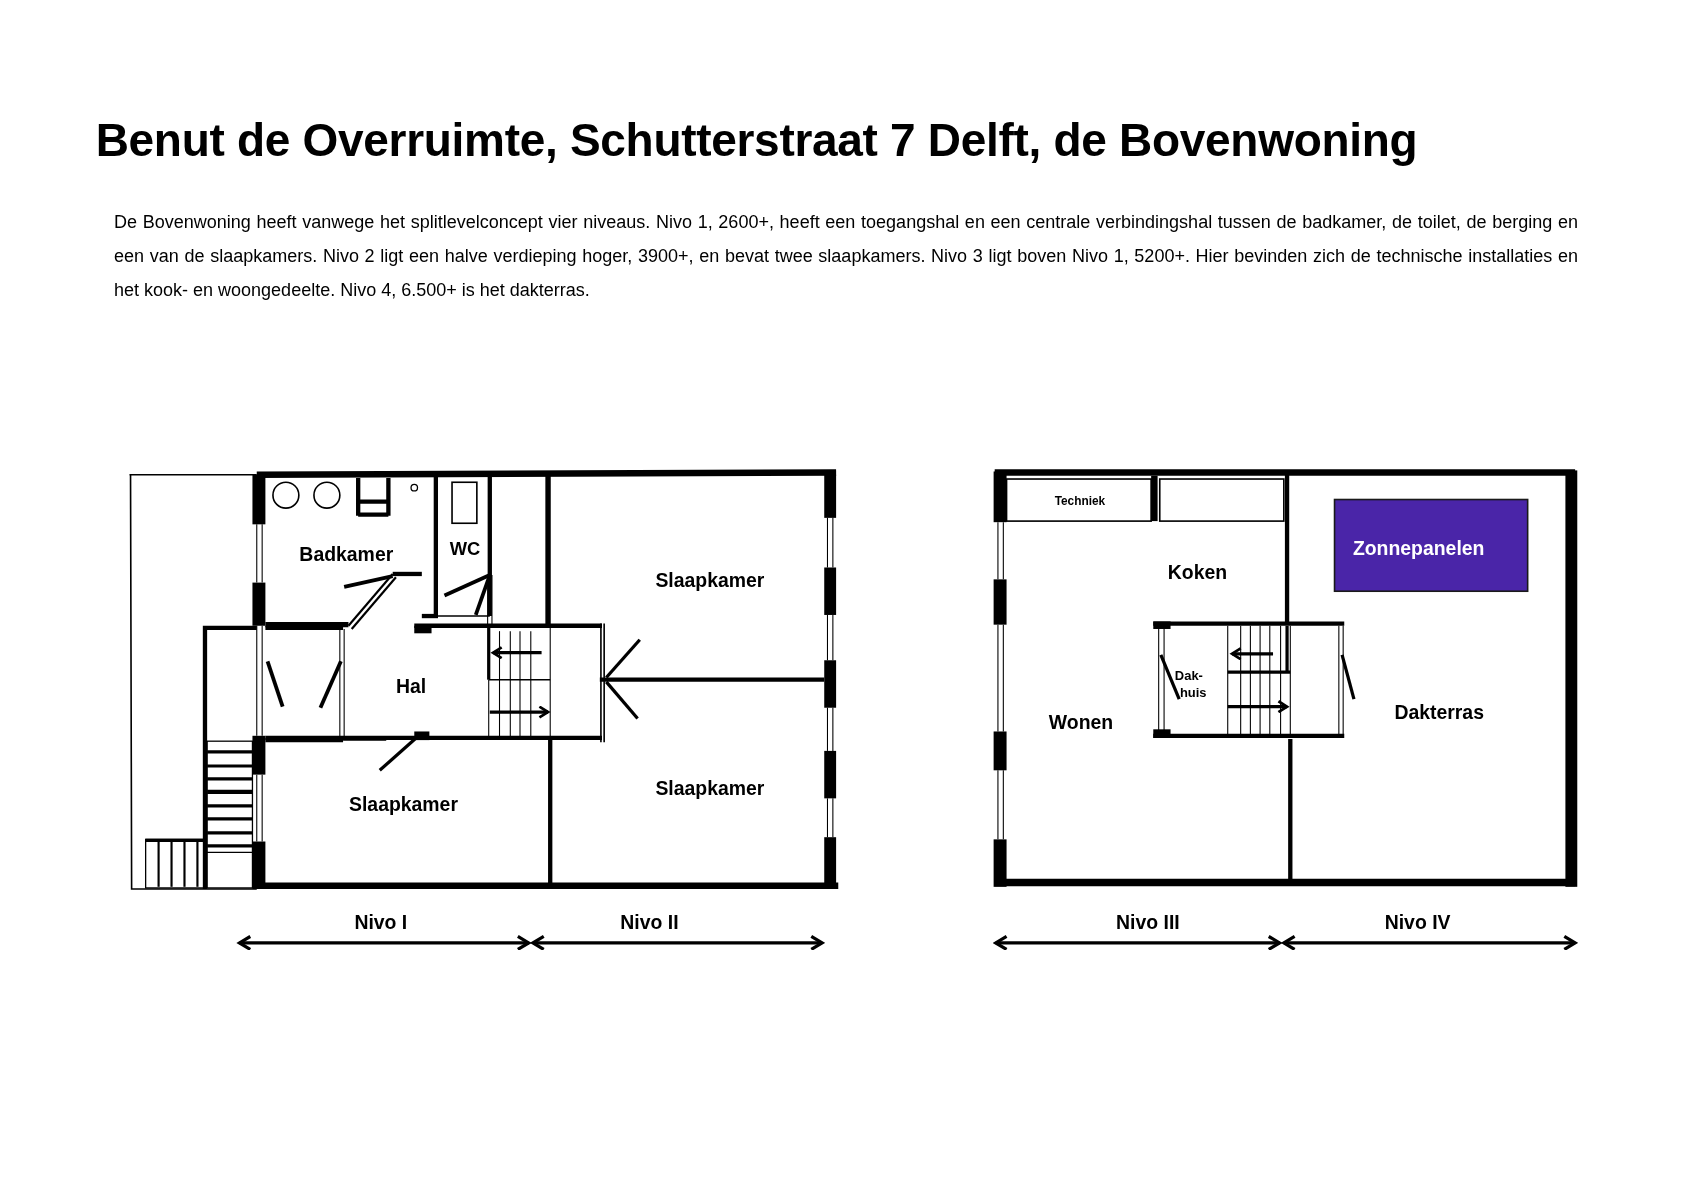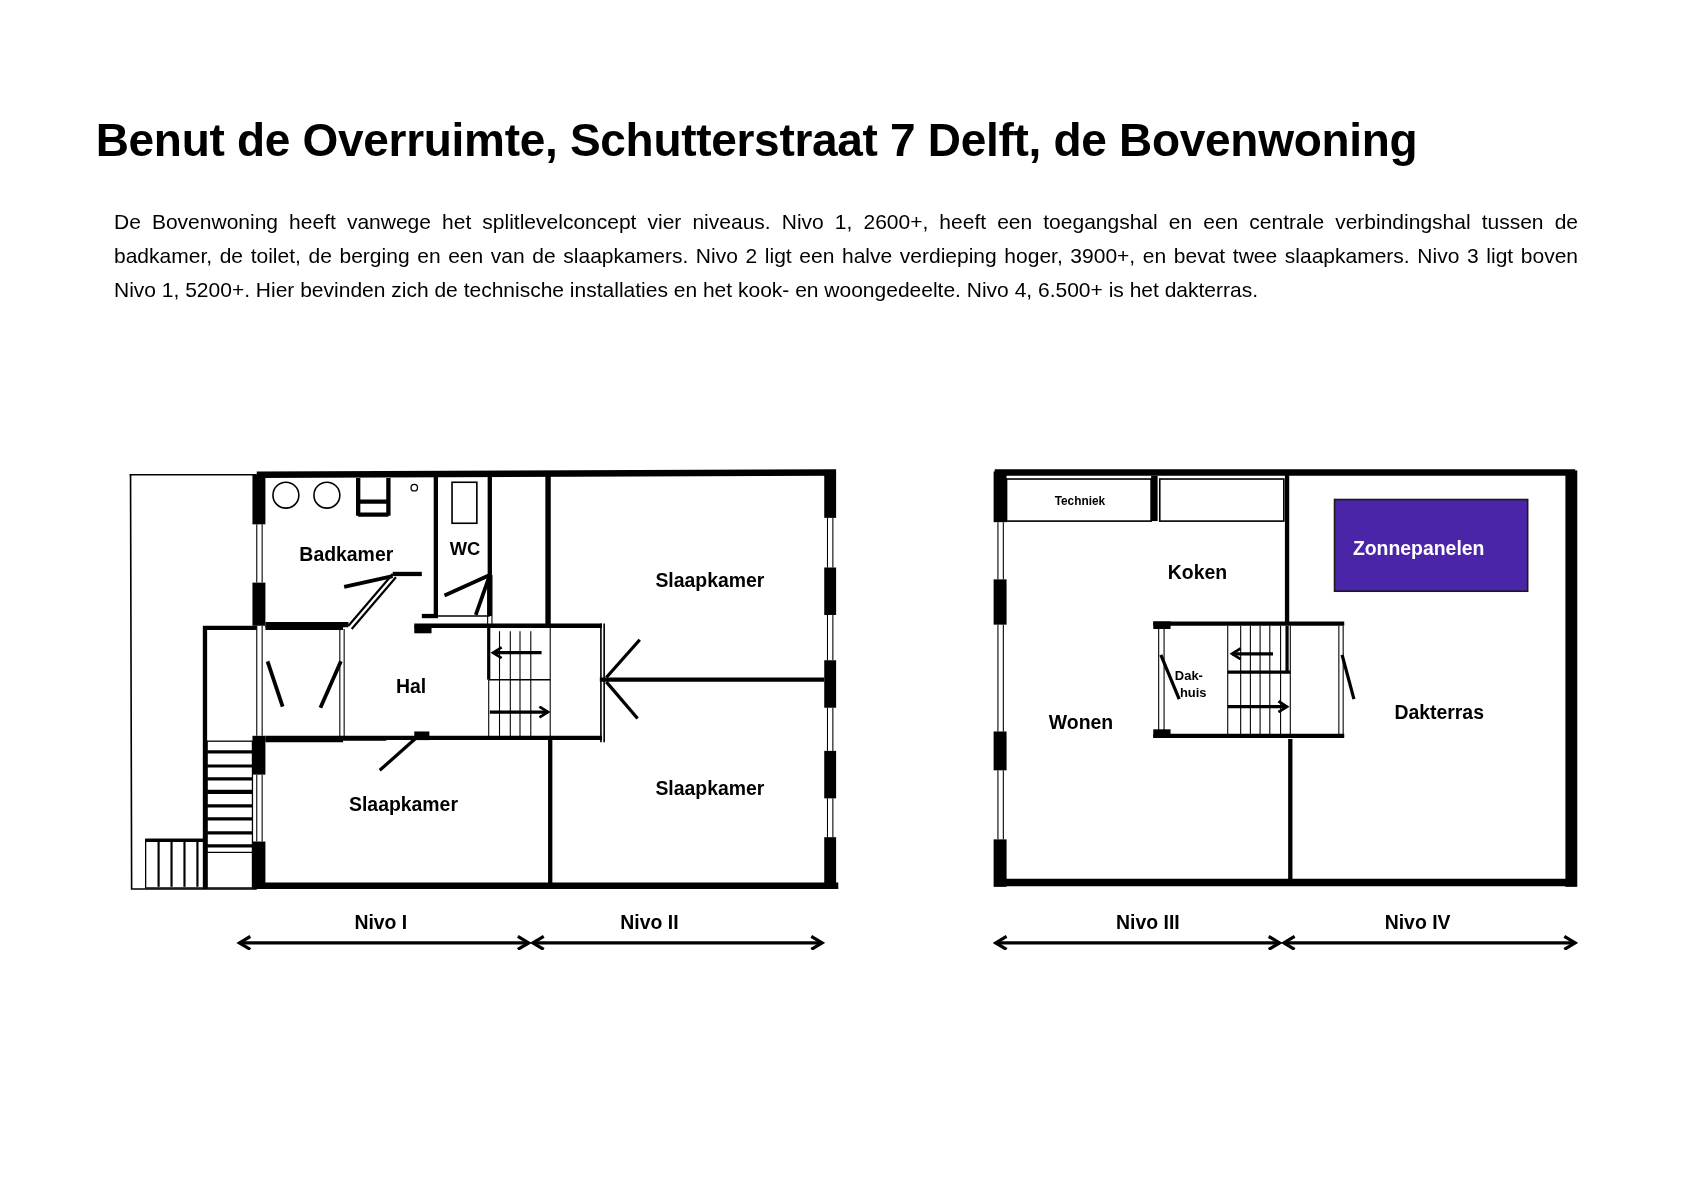--- a/index.html
+++ b/index.html
@@ -3,21 +3,21 @@
   <meta charset="utf-8">
   <style>
     html, body { margin: 0; padding: 0; background: #ffffff; }
     body { width: 1683px; height: 1190px; position: relative; overflow: hidden; font-family: "Liberation Sans", sans-serif; color: #000; }
     .title {
       position: absolute; left: 0; top: 113px; width: 1513px; text-align: center;
       font-family: "Liberation Sans", sans-serif; font-weight: bold; font-size: 46px; letter-spacing: -0.3px; margin: 0;
     }
     .intro {
       position: absolute; left: 114px; top: 205px; width: 1464px;
-      font-family: "Liberation Sans", sans-serif; font-size: 21px; line-height: 34px; text-align: justify; margin: 0;
+      font-family: "Liberation Sans", sans-serif; font-size: 18px; line-height: 34px; text-align: justify; margin: 0;
     }
     svg.plans { position: absolute; left: 0; top: 0; width: 1683px; height: 1190px; }
     svg text { font-family: "Liberation Sans", sans-serif; font-weight: bold; fill: #000; }
   </style>
 </head>
 <body>
 
 <h1 class="title">Benut de Overruimte, Schutterstraat 7 Delft, de Bovenwoning</h1>
 <p class="intro">De Bovenwoning heeft vanwege het splitlevelconcept vier niveaus. Nivo 1, 2600+, heeft een toegangshal en een centrale verbindingshal tussen de badkamer, de toilet, de berging en een van de slaapkamers. Nivo 2 ligt een halve verdieping hoger, 3900+, en bevat twee slaapkamers. Nivo 3 ligt boven Nivo 1, 5200+. Hier bevinden zich de technische installaties en het kook- en woongedeelte. Nivo 4, 6.500+ is het dakterras.</p>
 

